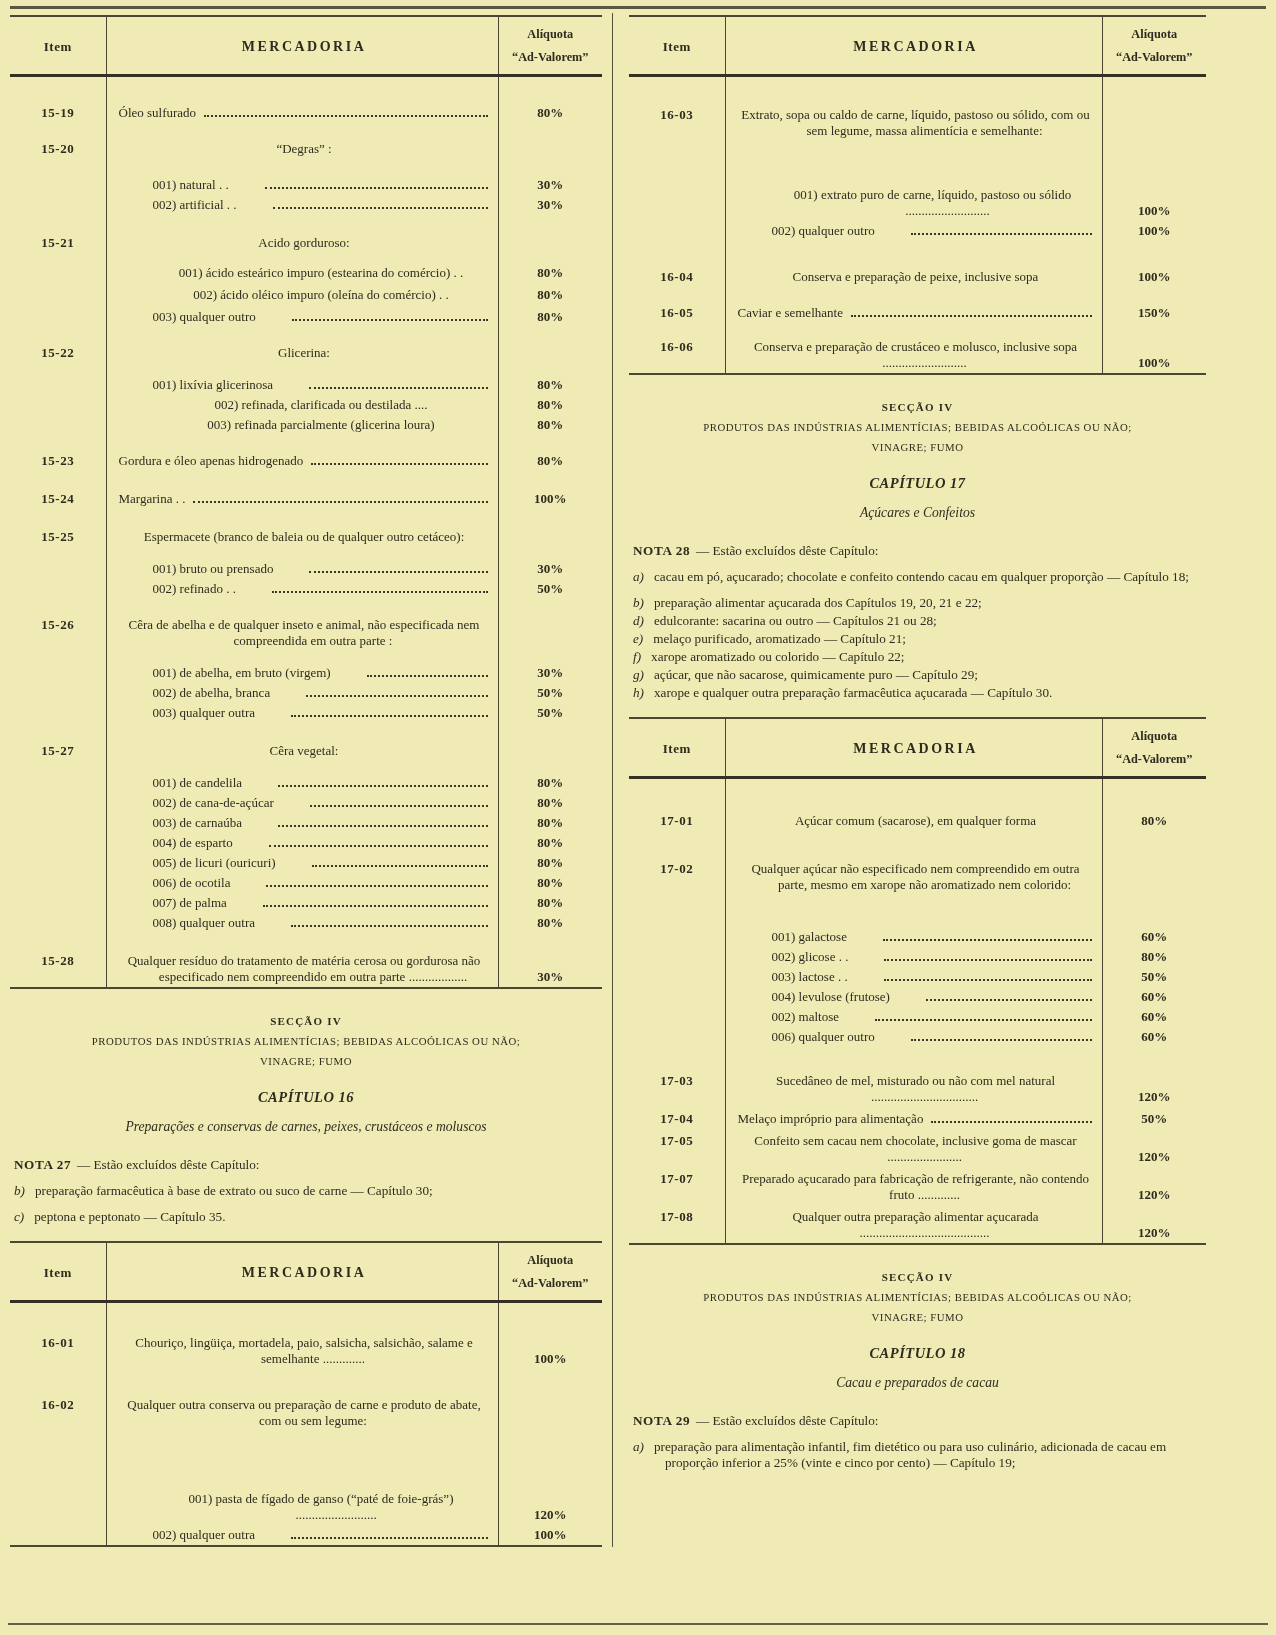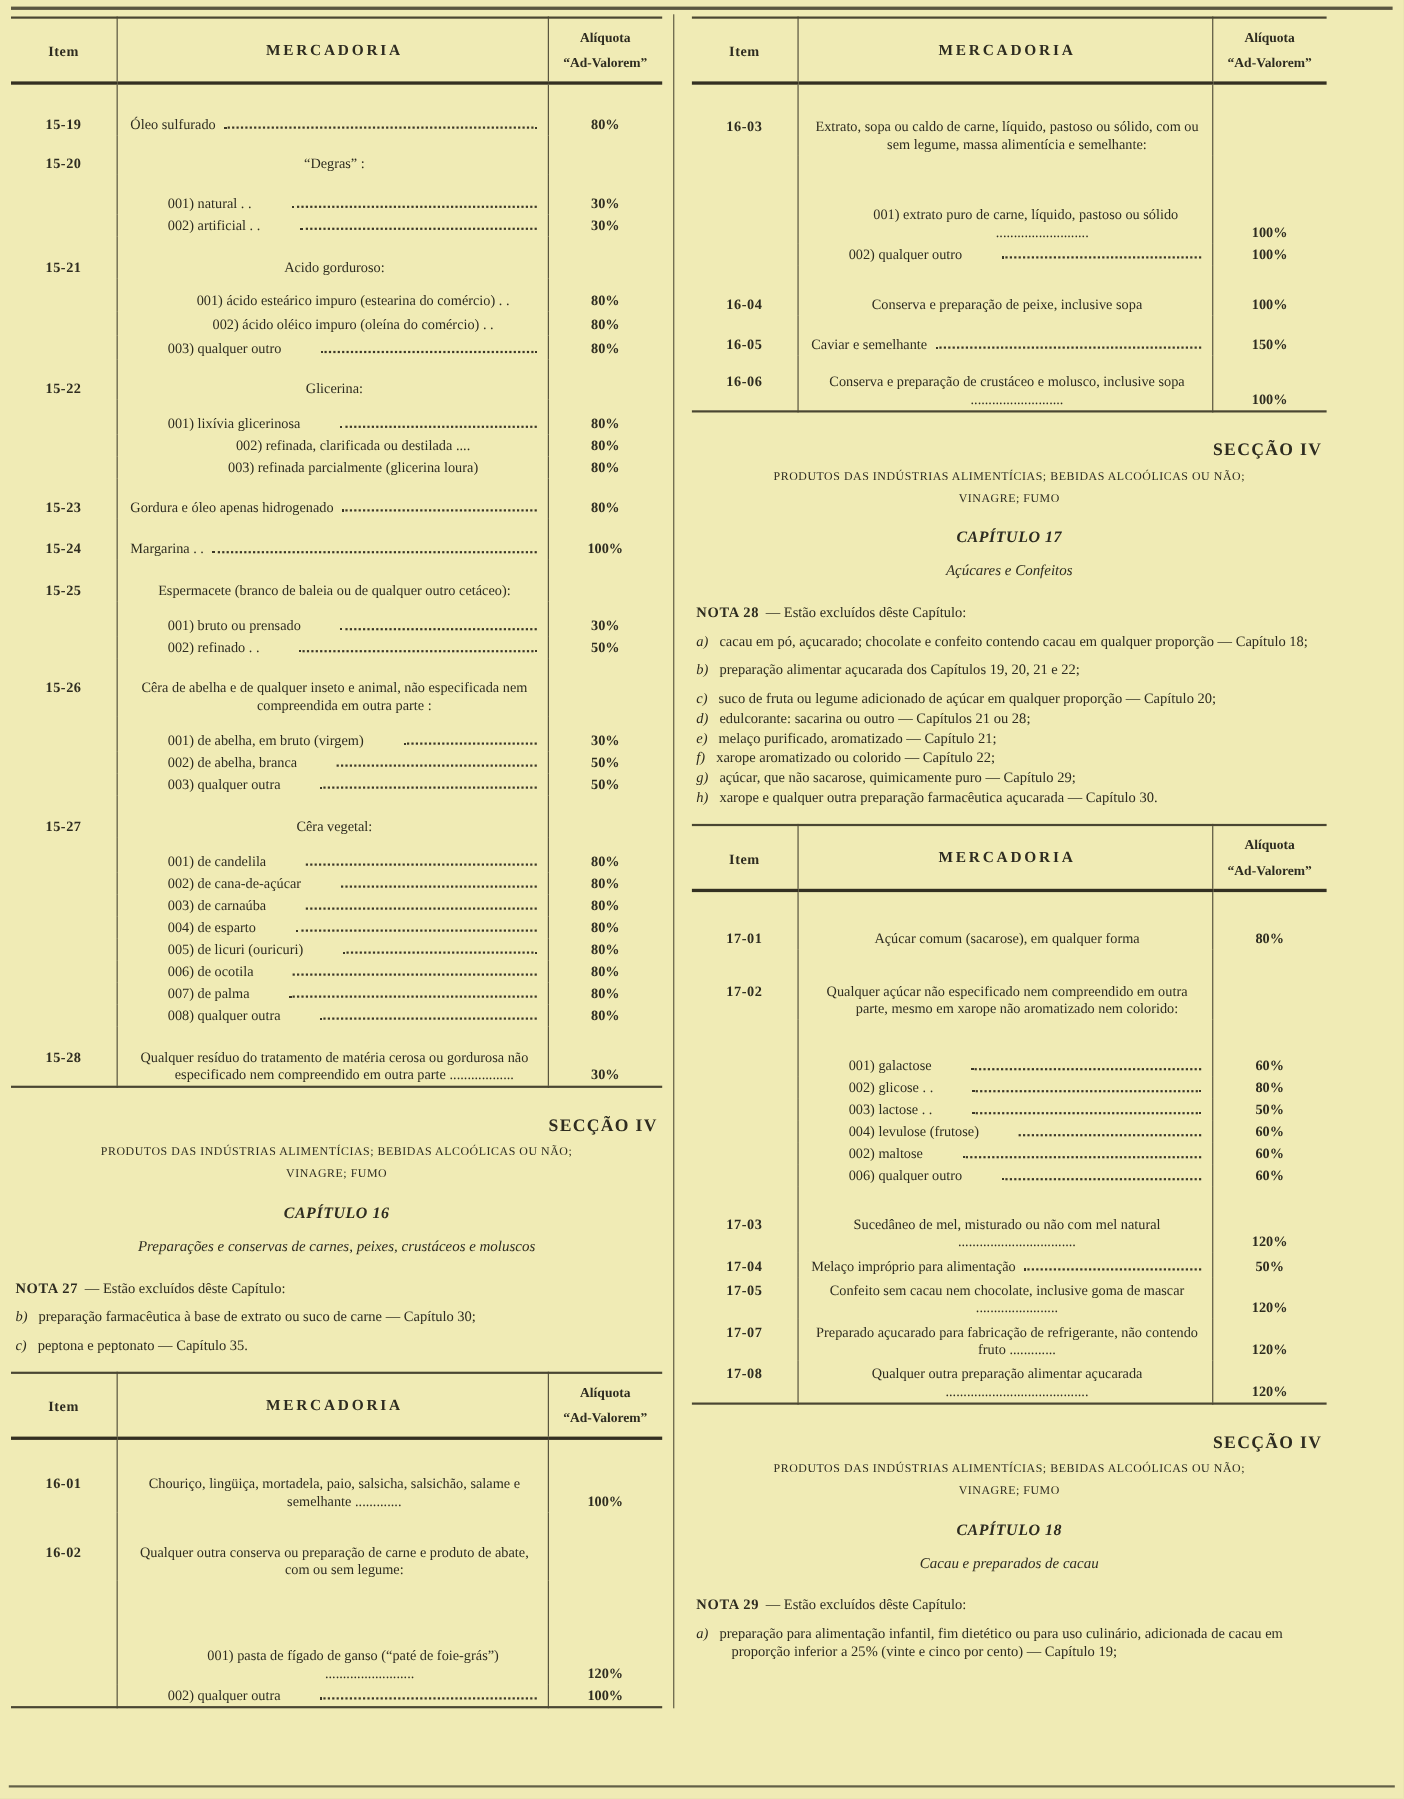--- a/index.html
+++ b/index.html
@@ -28,21 +28,21 @@
 
   .dtext { display:block; padding-left:18px; text-indent:-18px;text-align:center; }
   .dtext.sub { padding-left:64px; text-indent:-30px; }
   .lrow { display:flex; align-items:baseline; }
   .lrow.sub { padding-left:34px;gap:28px; }
   .lrow .dt { white-space:nowrap; }
   .lead { flex:1 1 auto; min-width:26px; border-bottom:2px dotted #3c3827; margin:0 2px 3px 8px; }
 
   
   .section { padding:0 4px; }
-  .secao { text-align:right; font-weight:bold; font-size:16px; letter-spacing:1.2px; margin-top:26px; }
+  .secao { text-align:center; font-weight:bold; font-size:11px; letter-spacing:1.2px; margin-top:26px; }
   .produtos { text-align:center; font-size:10.8px; letter-spacing:.5px; margin-top:8px; }
   .capitulo { text-align:center; font-weight:bold; font-style:italic; font-size:14.5px; letter-spacing:.5px; margin-top:22px; }
   .cap-titulo { text-align:center; font-style:italic; font-size:13.6px; margin-top:13px; }
   .nota { margin-top:22px; font-size:13.2px; }
   .nota .nlabel { font-weight:bold; letter-spacing:.6px; }
   .nota .nrest { margin-left:6px; }
   .nitem { margin-top:10px; font-size:13.2px; line-height:16px; padding-left:32px; text-indent:-32px; }
   .nitem.tight { margin-top:2px; }
   .nitem .letra { font-style:italic; padding-right:10px; }
   .section:last-child { padding-bottom:14px; }
@@ -454,21 +454,20 @@
         </div>
         <div class="section">
           <div class="secao">SECÇÃO IV</div>
           <div class="produtos">PRODUTOS DAS INDÚSTRIAS ALIMENTÍCIAS; BEBIDAS ALCOÓLICAS OU NÃO;</div>
           <div class="produtos">VINAGRE; FUMO</div>
           <div class="capitulo">CAPÍTULO 17</div>
           <div class="cap-titulo">Açúcares e Confeitos</div>
           <div class="nota"><span class="nlabel">NOTA 28</span><span class="nrest">— Estão excluídos dêste Capítulo:</span></div>
           <div class="nitem"><span class="letra">a)</span><span class="texto">cacau em pó, açucarado; chocolate e confeito contendo cacau em qualquer proporção — Capítulo 18;</span></div>
           <div class="nitem"><span class="letra">b)</span><span class="texto">preparação alimentar açucarada dos Capítulos 19, 20, 21 e 22;</span></div>
-          <div class="nitem"><span class="letra">c)</span><span class="texto">suco de fruta ou legume adicionado de açúcar em qualquer proporção — Capítulo 20;</span></div>
           <div class="nitem tight"><span class="letra">d)</span><span class="texto">edulcorante: sacarina ou outro — Capítulos 21 ou 28;</span></div>
           <div class="nitem tight"><span class="letra">e)</span><span class="texto">melaço purificado, aromatizado — Capítulo 21;</span></div>
           <div class="nitem tight"><span class="letra">f)</span><span class="texto">xarope aromatizado ou colorido — Capítulo 22;</span></div>
           <div class="nitem tight"><span class="letra">g)</span><span class="texto">açúcar, que não sacarose, quimicamente puro — Capítulo 29;</span></div>
           <div class="nitem tight"><span class="letra">h)</span><span class="texto">xarope e qualquer outra preparação farmacêutica açucarada — Capítulo 30.</span></div>
         </div>
         <div class="tbl">
           <div class="trow thead">
             <div class="cell c-item">Item</div>
             <div class="cell c-desc">MERCADORIA</div>

